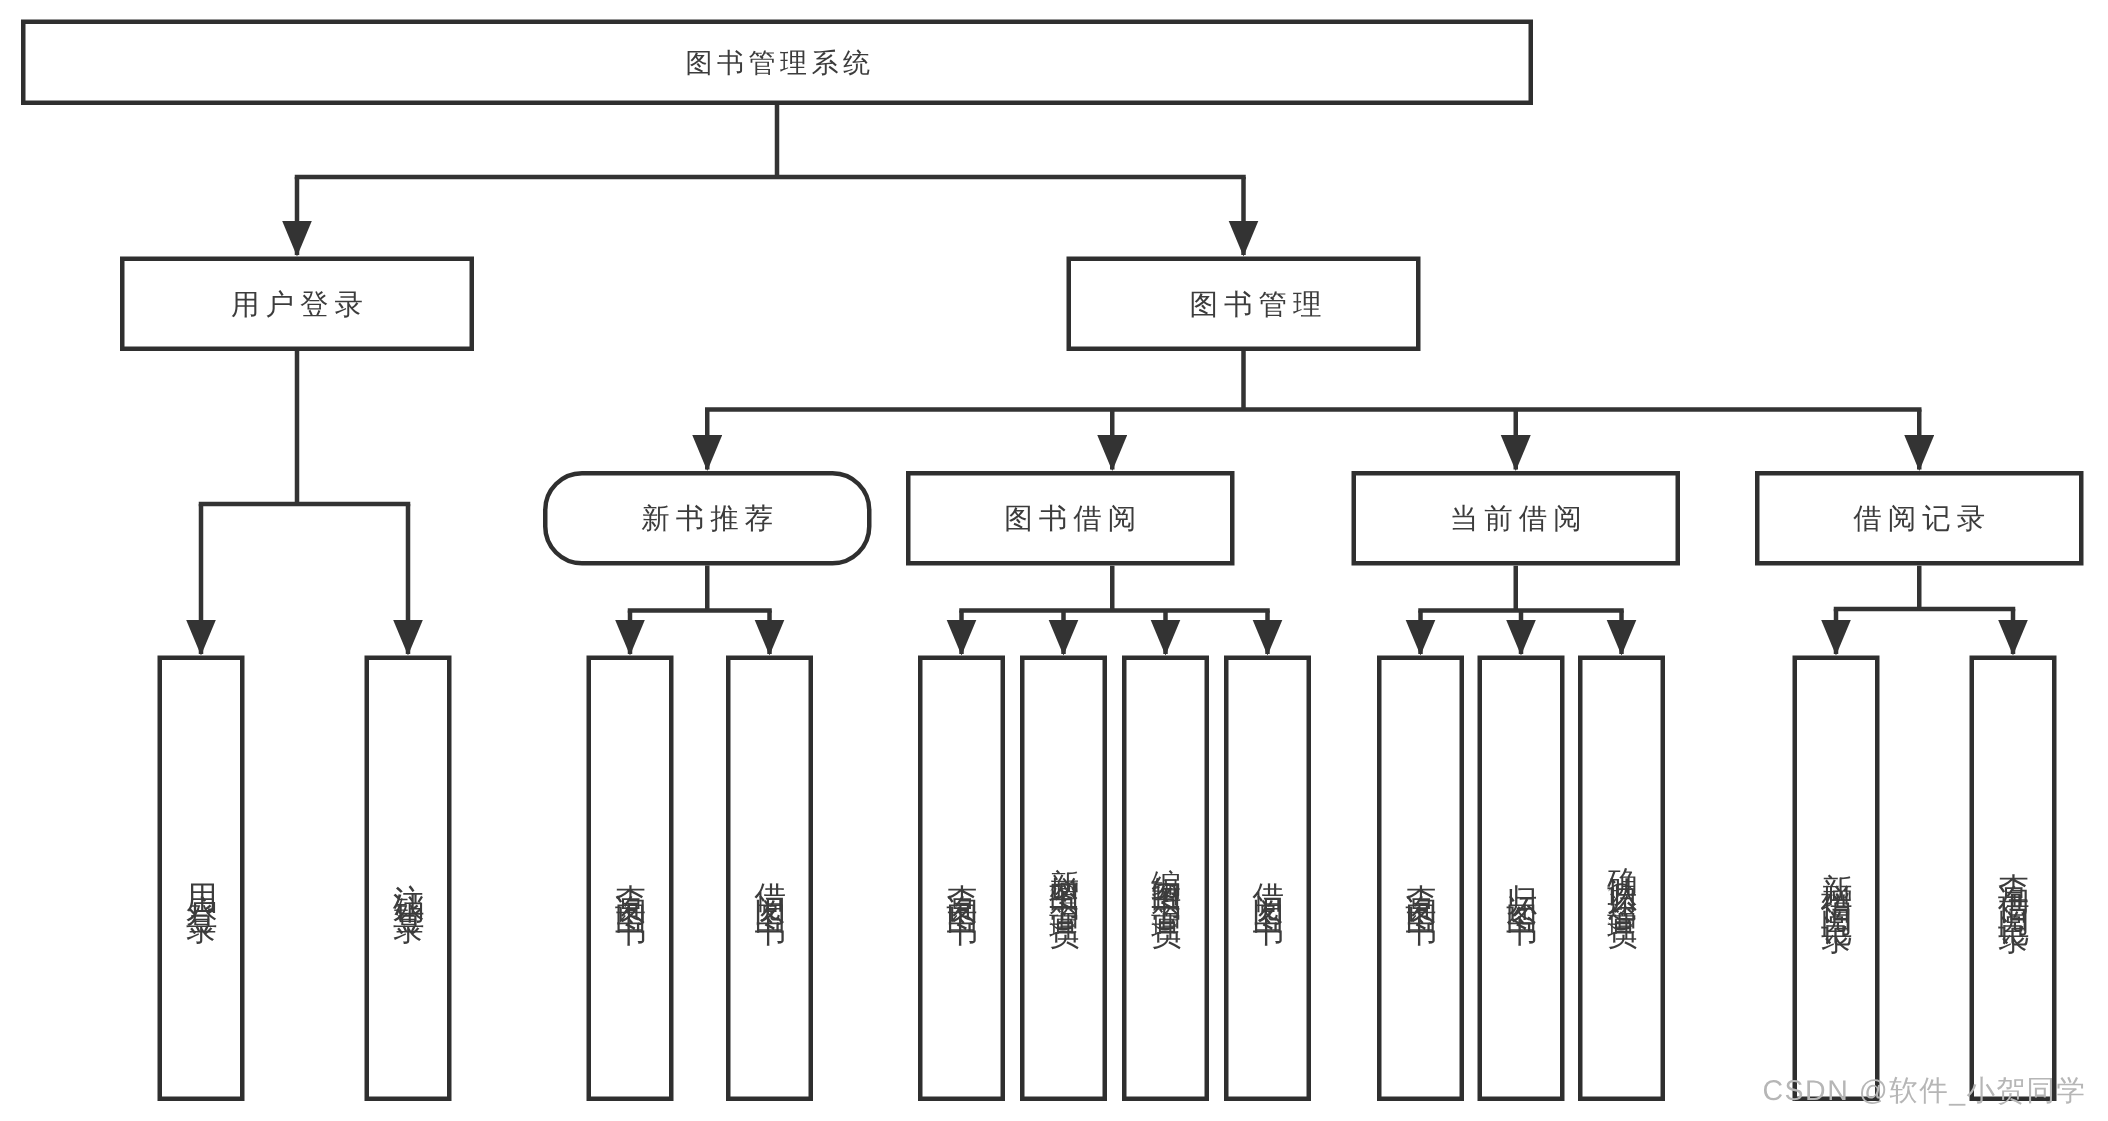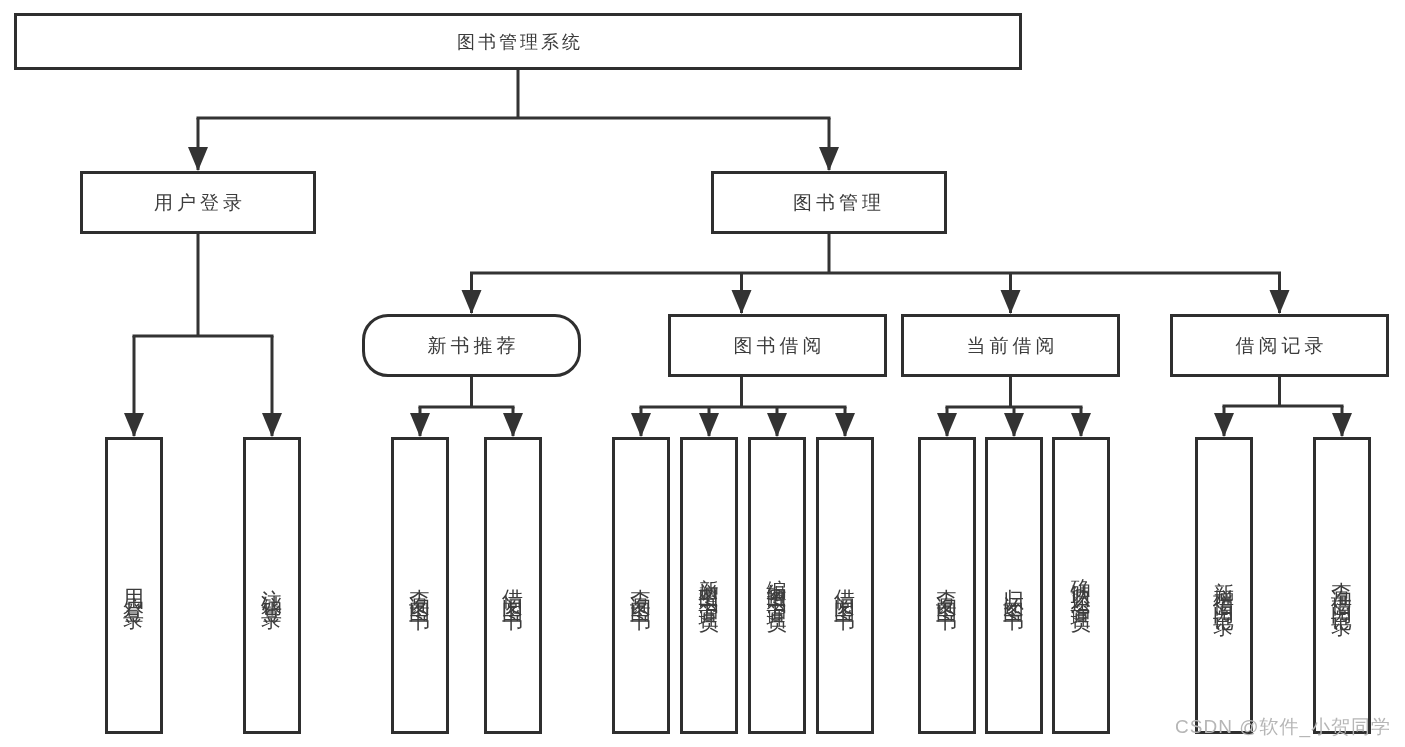--- a/index.html
+++ b/index.html
@@ -112,21 +112,21 @@
       <line x1="1342" y1="406" x2="1342" y2="436" marker-end="url(#arw)"></line>
     </g>
   </svg>
 
   <div class="hbox root" style="left:14px; top:13px; width:1008px; height:57px;">图书管理系统</div>
 
   <div class="hbox" style="left:80px; top:171px; width:236px; height:63px;">用户登录</div>
   <div class="hbox" style="left:711px; top:171px; width:236px; height:63px;padding-left:16px;">图书管理</div>
 
   <div class="hbox" style="left:362px; top:314px; width:219px; height:63px;border-radius:26px;">新书推荐</div>
-  <div class="hbox" style="left:668px; top:314px; width:219px; height:63px;">图书借阅</div>
+  <div class="hbox" style="left:604px; top:314px; width:219px; height:63px;">图书借阅</div>
   <div class="hbox" style="left:901px; top:314px; width:219px; height:63px;">当前借阅</div>
   <div class="hbox" style="left:1170px; top:314px; width:219px; height:63px;">借阅记录</div>
 
   <div class="vbox" style="left:105px;">用户登录</div>
   <div class="vbox" style="left:243px;">注销登录</div>
 
   <div class="vbox" style="left:391px;">查询图书</div>
   <div class="vbox" style="left:484px;">借阅图书</div>
 
   <div class="vbox" style="left:612px;">查询图书</div>

